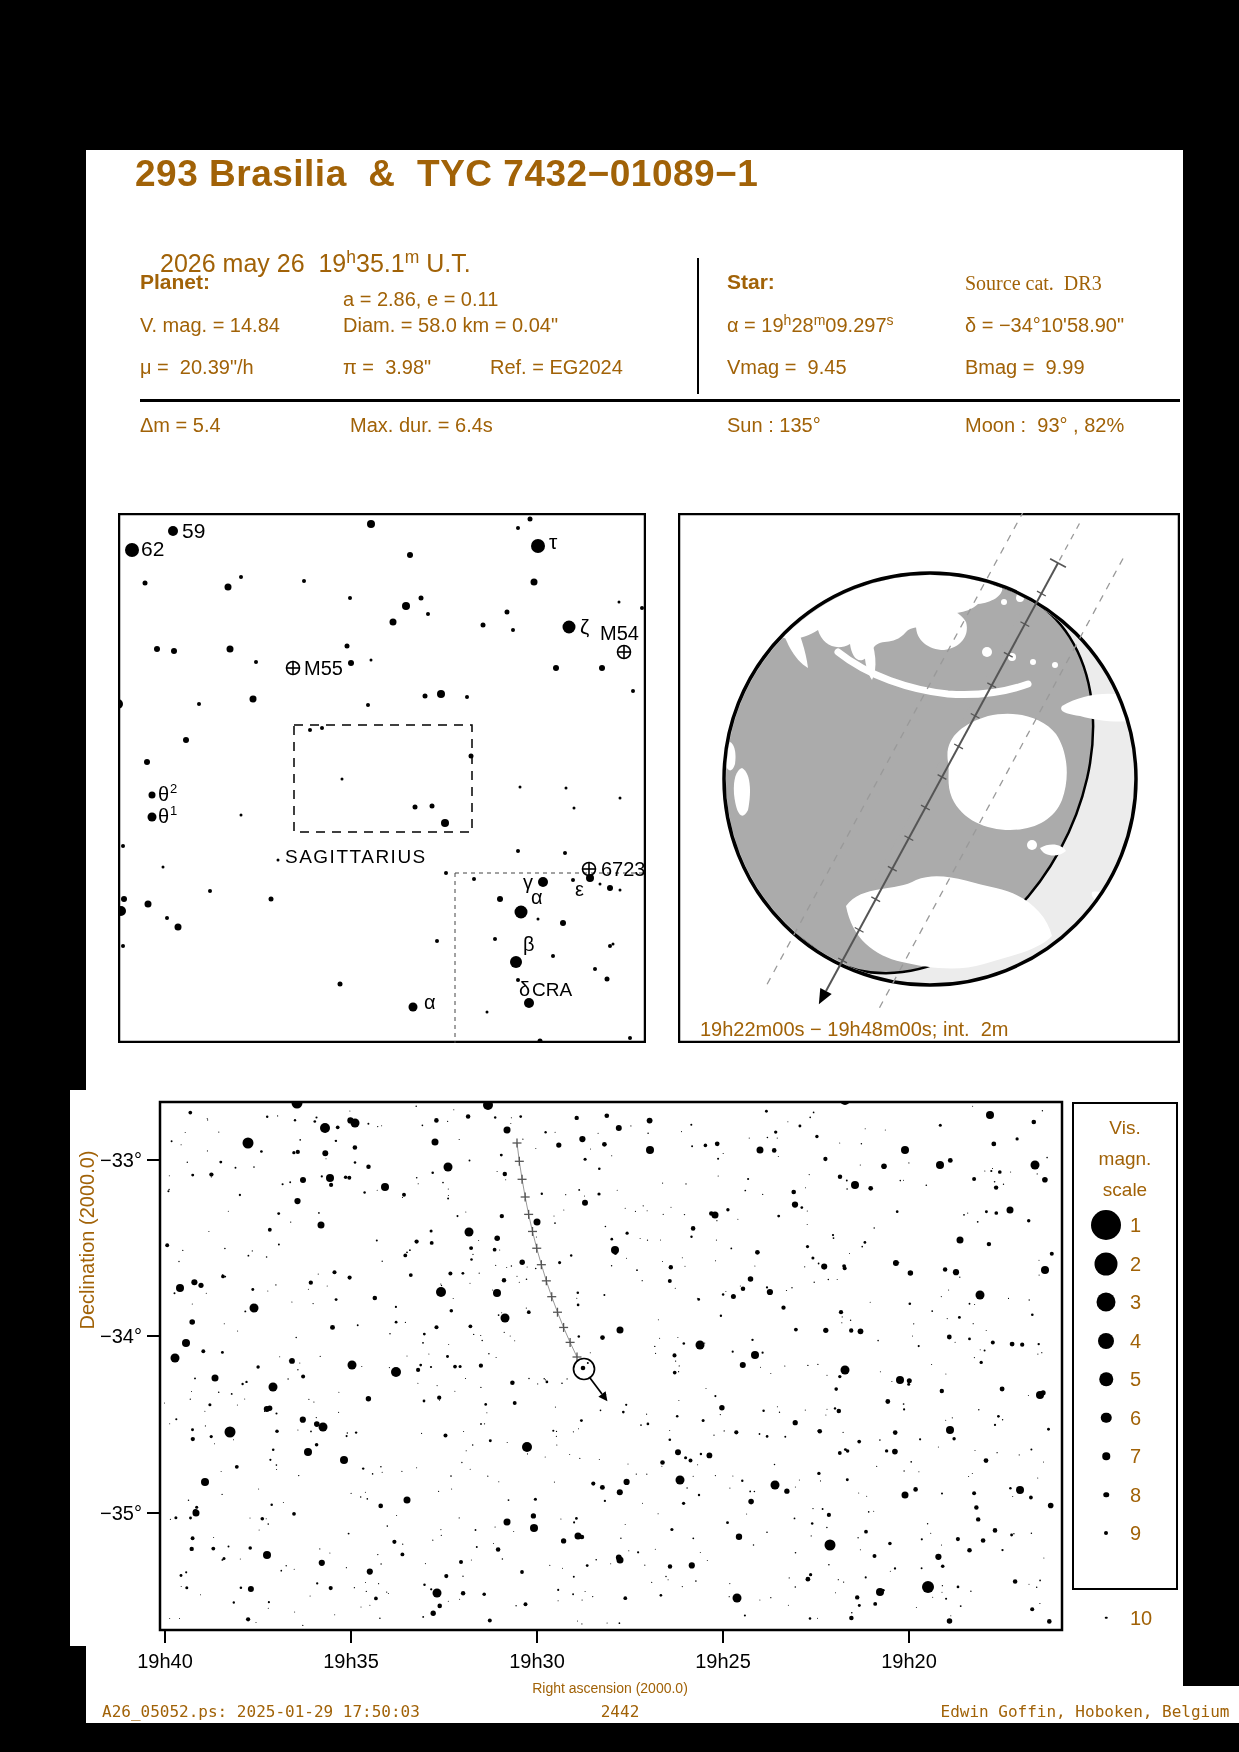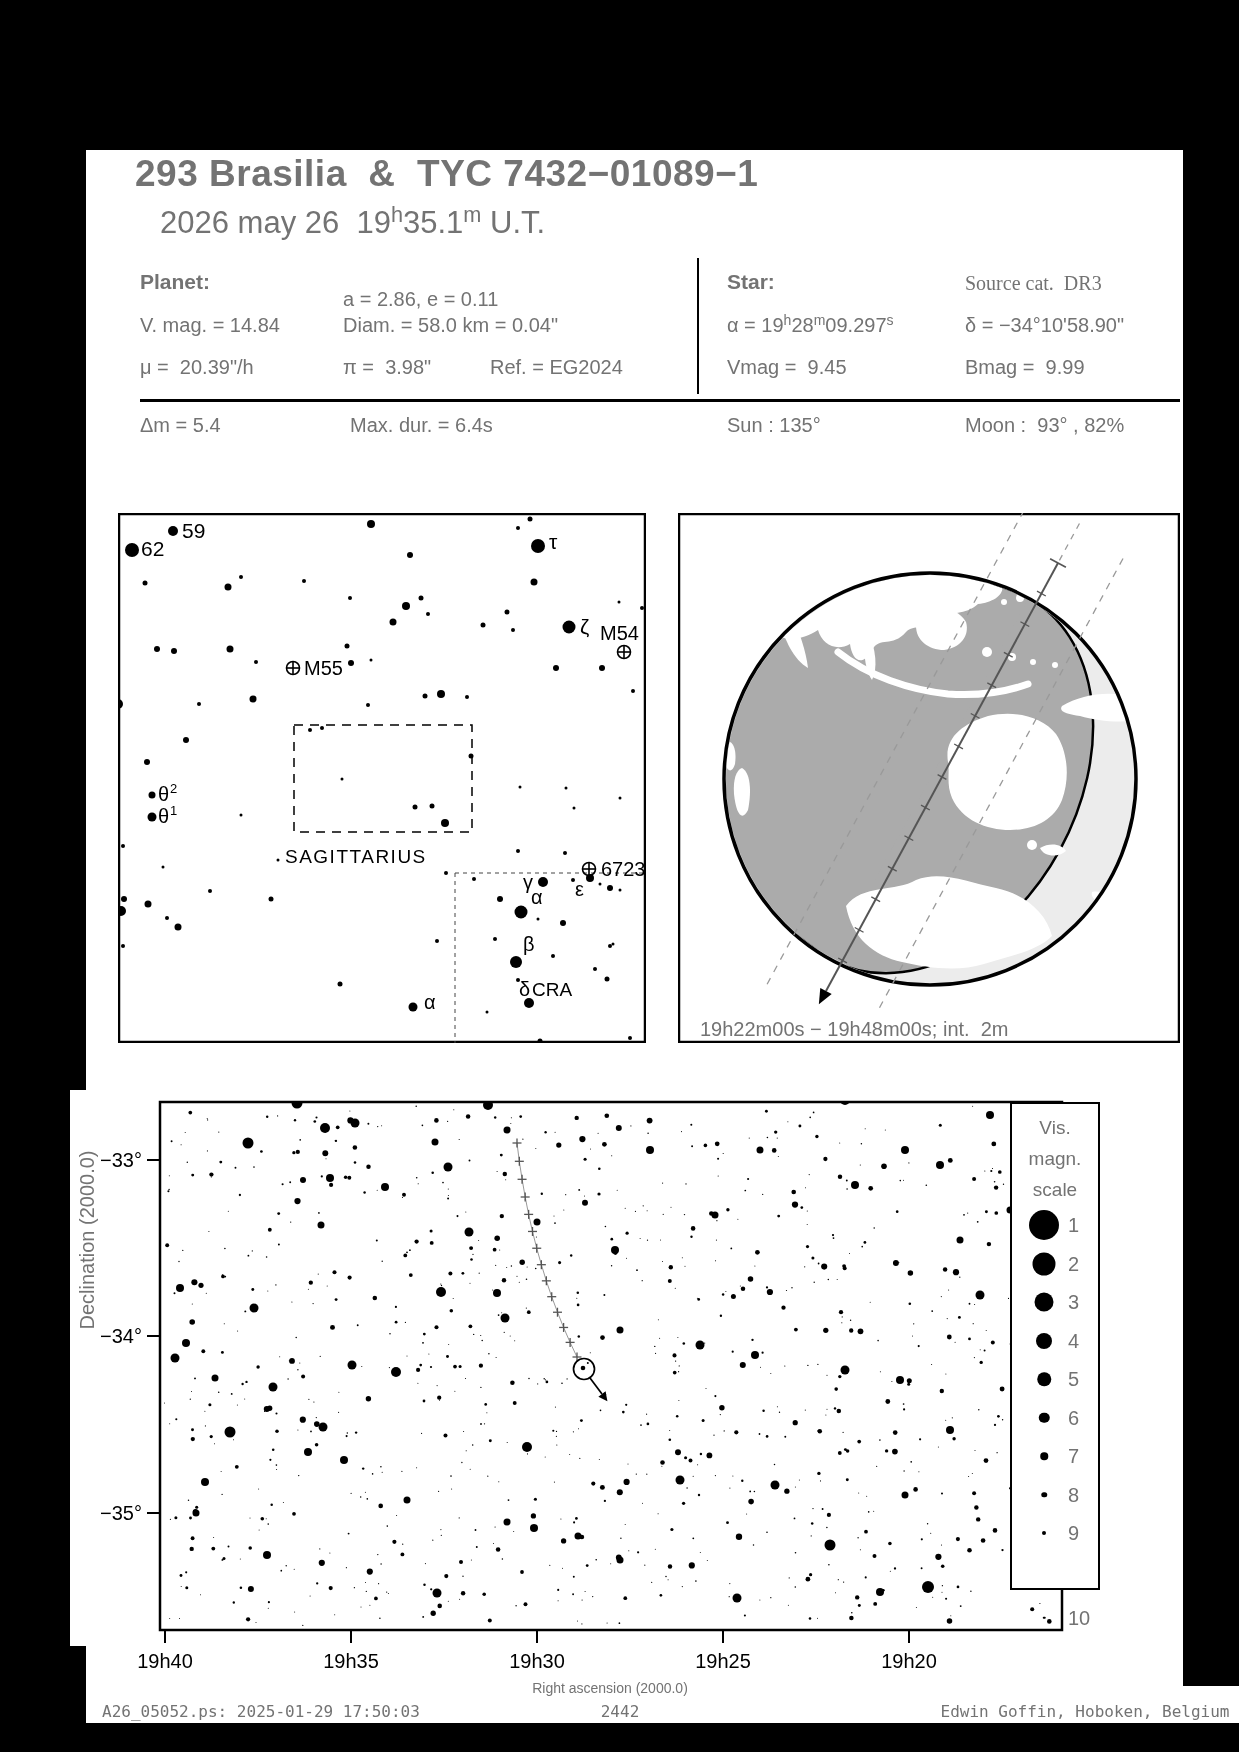--- a/index.html
+++ b/index.html
@@ -1,28 +1,28 @@
 <!DOCTYPE html>
 <html><head>
 <meta charset="utf-8">
 <style>
   html,body{margin:0;padding:0;background:#000;}
   #canvas{position:relative;width:1239px;height:1752px;background:#000;overflow:hidden;
-          font-family:"Liberation Sans",sans-serif;color:#737373;}
+          font-family:"Liberation Sans",sans-serif;color:#a16207;}
   .page{position:absolute;left:86px;top:150px;width:1097px;height:1573px;background:#fff;}
   .strip{position:absolute;left:86px;top:1686px;width:1153px;height:37px;background:#fff;}
   .abs{position:absolute;white-space:pre;}
   .t-title{font-size:37px;font-weight:bold;letter-spacing:0.5px;}
-  .t-sub{font-size:31px;}
+  .t-sub{font-size:25px;margin-top:45px;}
   .t-info{font-size:20px;}
   .t-bold{font-size:21px;font-weight:bold;}
   .sup{font-size:70%;vertical-align:0.5em;}
   .vline{position:absolute;background:#000;}
   .hrule{position:absolute;background:#000;}
-  .legendbox{position:absolute;left:1010px;top:1102px;width:90px;height:488px;background:#fff;border:2px solid #000;box-sizing:border-box;}
+  .legendbox{position:absolute;left:1072px;top:1102px;width:106px;height:488px;background:#fff;border:2px solid #000;box-sizing:border-box;}
   .legendtitle{position:absolute;left:0;top:8px;width:100%;text-align:center;font-size:19px;line-height:31px;white-space:pre-line;}
   .legrow{position:absolute;left:0;width:100%;height:38px;}
   .legdot{position:absolute;left:32px;top:50%;background:#000;border-radius:50%;transform:translate(-50%,-50%);}
   .leglab{position:absolute;left:56px;top:50%;transform:translateY(-50%);font-size:20px;}
   .t-foot{font-family:"DejaVu Sans Mono","Liberation Mono",monospace;font-size:16px;}
   .decl{position:absolute;left:76px;top:1398px;width:316px;transform:rotate(-90deg);transform-origin:0 0;text-align:center;font-size:20px;}
   .ra-label{position:absolute;left:360px;top:1680px;width:500px;text-align:center;font-size:14px;}
   .caption{position:absolute;left:700px;top:1018px;font-size:20px;white-space:pre;}
 </style>
 </head>

